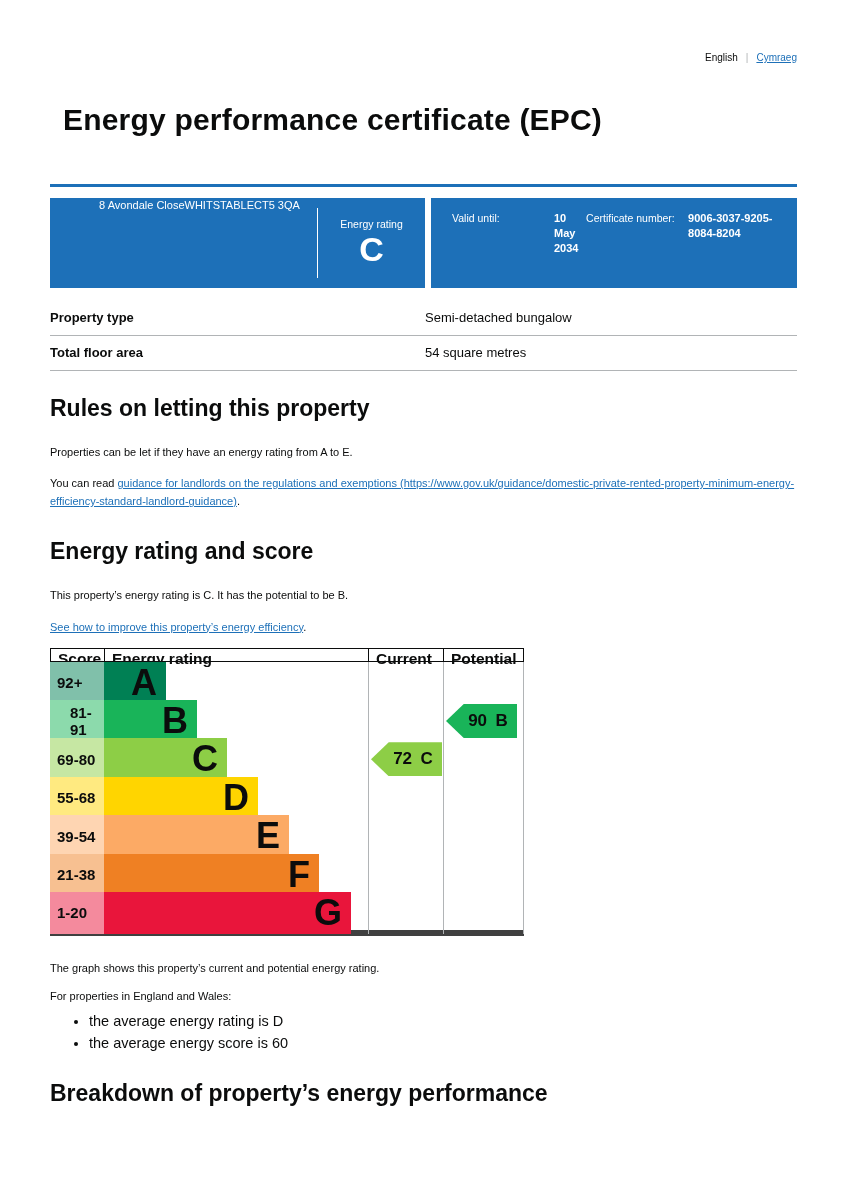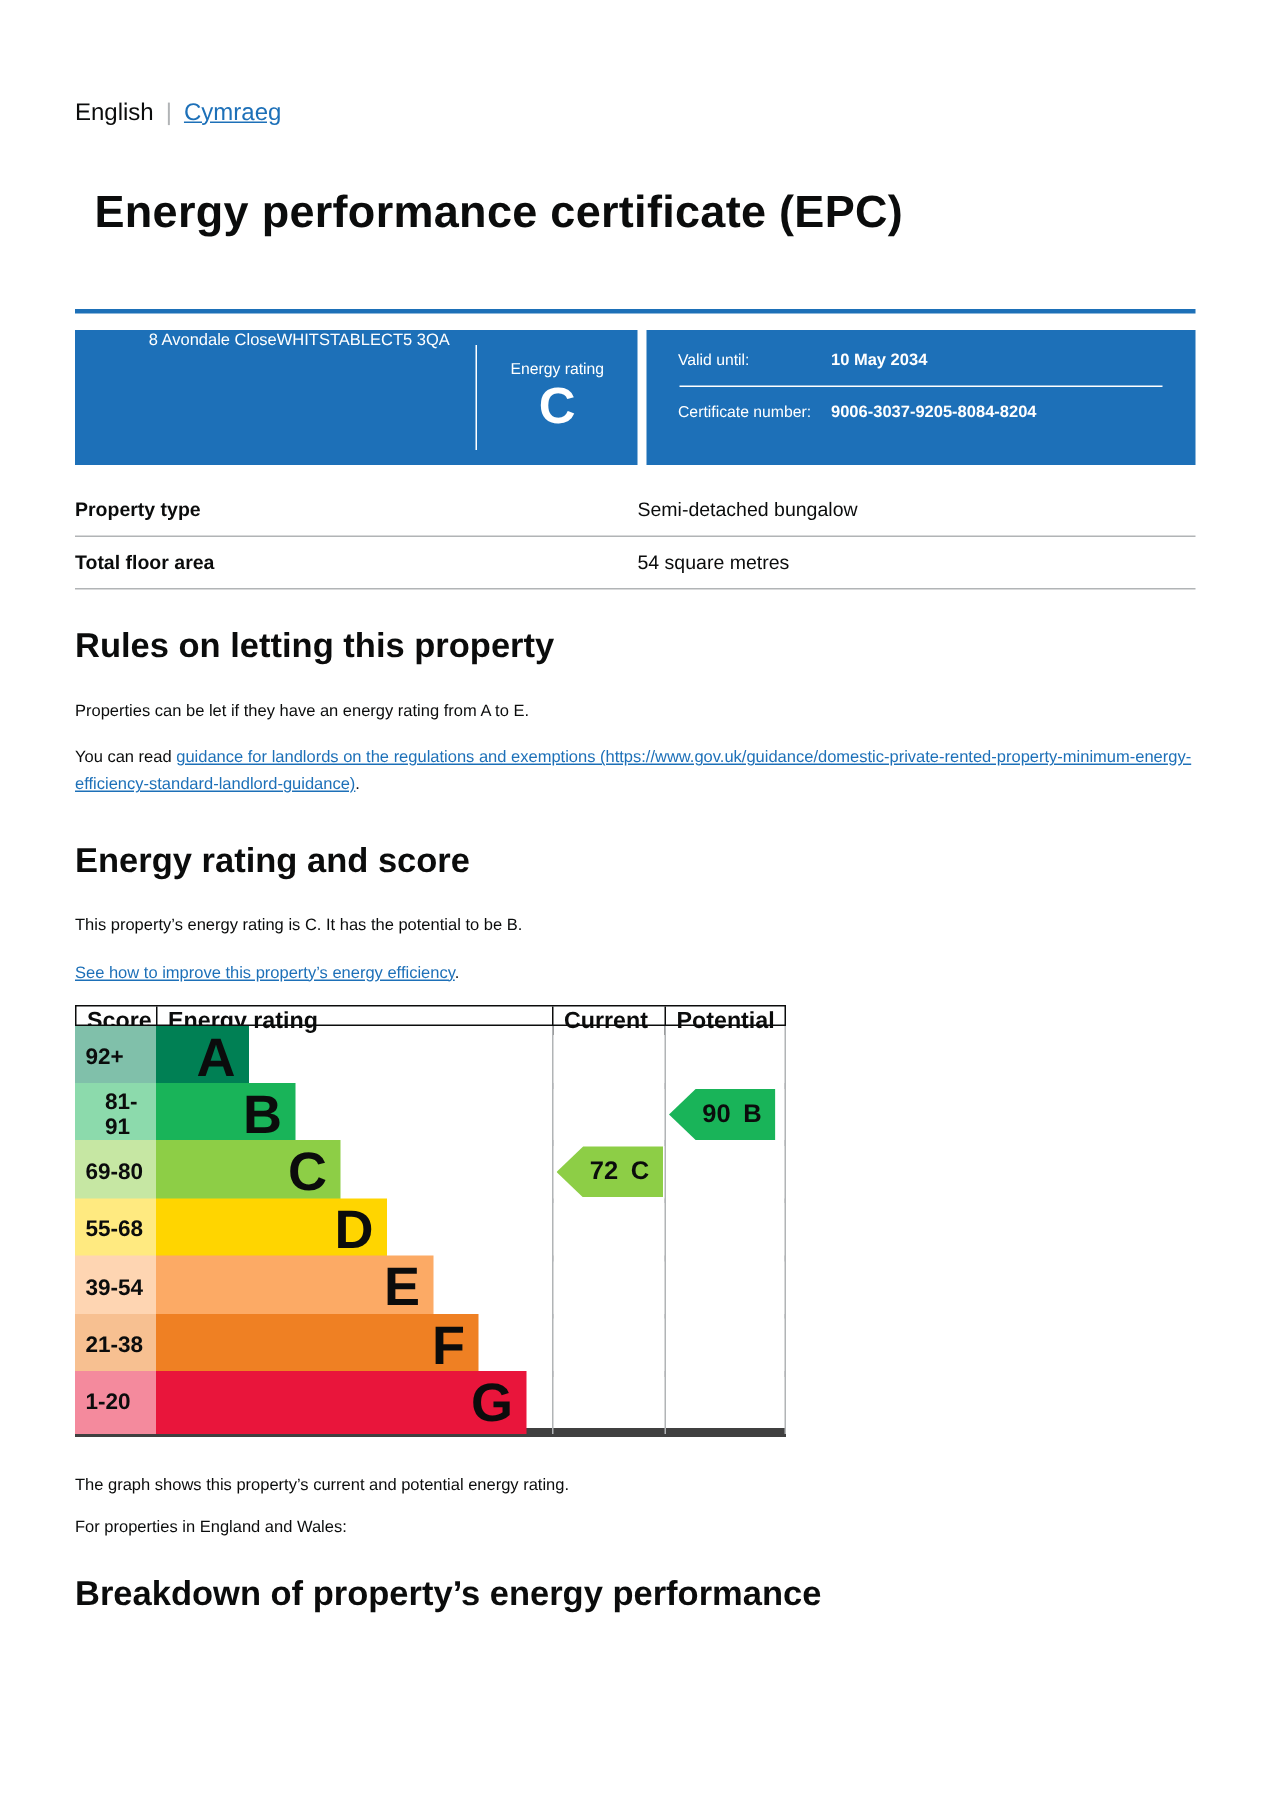--- a/index.html
+++ b/index.html
@@ -4,37 +4,37 @@
 <style>
   * { margin:0; padding:0; box-sizing:border-box; }
   html,body { background:#ffffff; }
   body {
     width:847px; height:1200px; overflow:hidden;
     font-family:"Liberation Sans", sans-serif; color:#0b0c0c;
   }
   .page { padding:0 50px; }
 
   
-  .lang-row { padding-top:67px; font-size:16px; }
+  .lang-row { padding-top:52px; text-align:right; font-size:10px; }
   .lang-row .divider { color:#b1b4b6; margin:0 8px; }
   a { color:#1d70b8; text-decoration:underline; cursor:pointer; }
 
   
   h1.page-title { font-size:30px; font-weight:bold; margin:40px 0 0 13px; letter-spacing:0.2px; }
   .blue-rule { height:3px; background:#1d70b8; border:none; margin-top:47px; }
 
   
   .banner { display:flex; height:90px; margin-top:11px; }
   .banner-left { width:375px; background:#1d70b8; color:#fff; display:flex; }
   .address-cell { flex:1; display:flex; justify-content:center; padding-left:32px; font-size:11px; line-height:1.4; }
   .v-divider { width:1px; background:#ffffff; margin:10px 0; }
   .rating-cell { width:107px; display:flex; flex-direction:column; justify-content:center; text-align:center; }
   .rating-label { font-size:10.5px; }
   .rating-letter { font-size:34px; font-weight:bold; line-height:1.05; margin-top:2px; }
-  .banner-right { flex:1; margin-left:6px; background:#1d70b8; color:#fff; padding:13px 21px 0; display:flex; flex-direction:column; }
+  .banner-right { flex:1; margin-left:6px; background:#1d70b8; color:#fff; padding:13px 21px 0; display:flex; flex-direction:row; }
   .banner-row { display:flex; font-size:10.5px; line-height:1.35; }
   .banner-row .b-label { width:102px; flex:none; }
   .banner-row .b-value { font-weight:bold; font-size:11px; }
   .banner-sep { border-top:1px solid #ffffff; margin:9px 1px 10px; }
 
   
   .details-table { margin-top:13px; }
   .details-row { display:flex; padding:9px 0 10px; border-bottom:1px solid #b1b4b6; font-size:13px; }
   .details-row .d-label { width:375px; font-weight:bold; }
 
@@ -194,16 +194,20 @@
             <div class="band-bar" style="background: rgb(233, 21, 59); width: 247px;">G</div>
           </div>
         <div class="cur-cell"></div>
         <div class="pot-cell"></div>
       </div>
     </div>
   </div>
 
   <p class="caption">The graph shows this property’s current and potential energy rating.</p>
   <p class="intro">For properties in England and Wales:</p>
+  <ul class="averages">
+    <li>the average energy rating is D</li>
+    <li>the average energy score is 60</li>
+  </ul>
 
   <h2 class="section-heading breakdown">Breakdown of property’s energy performance</h2>
 
 </div>
 
 </body></html>

